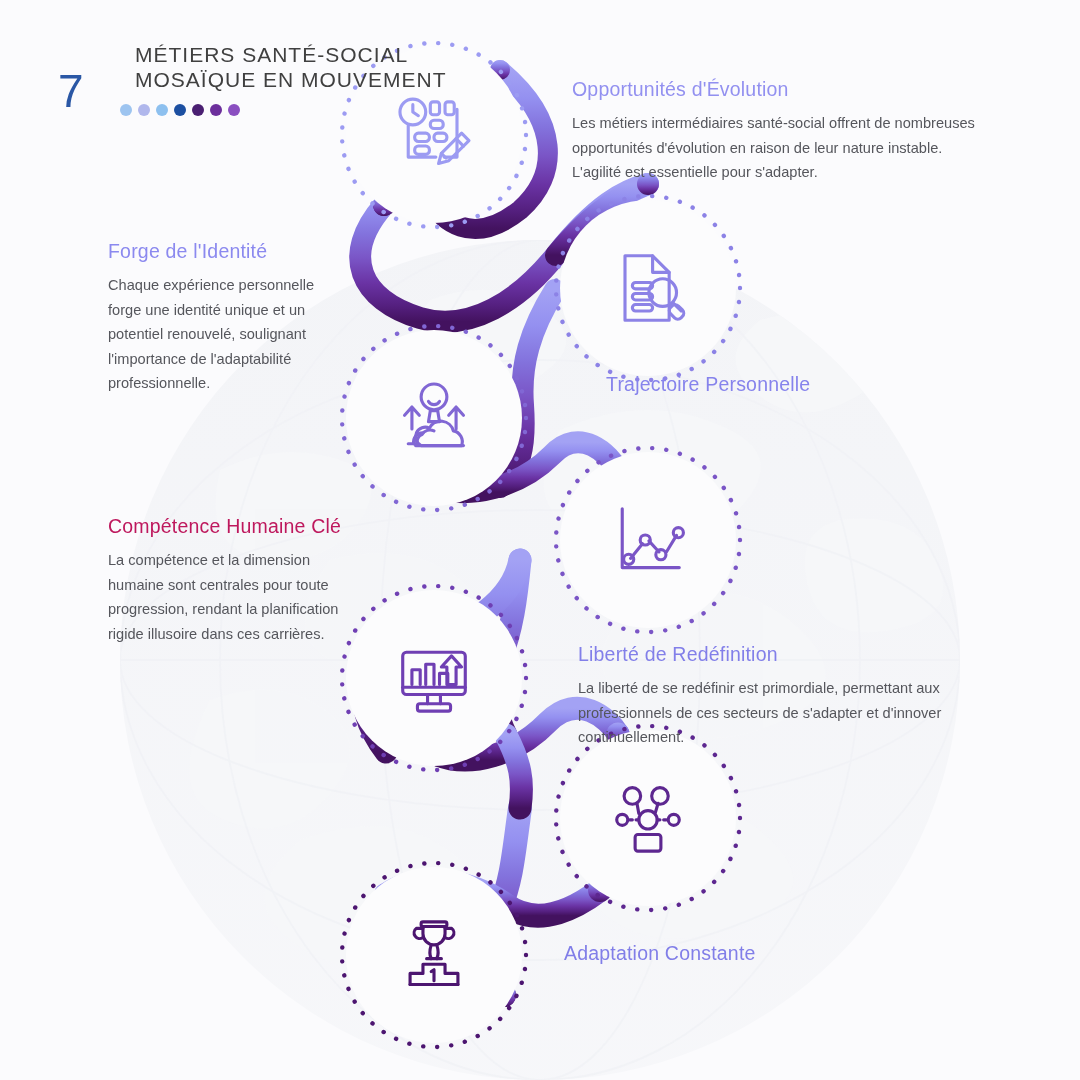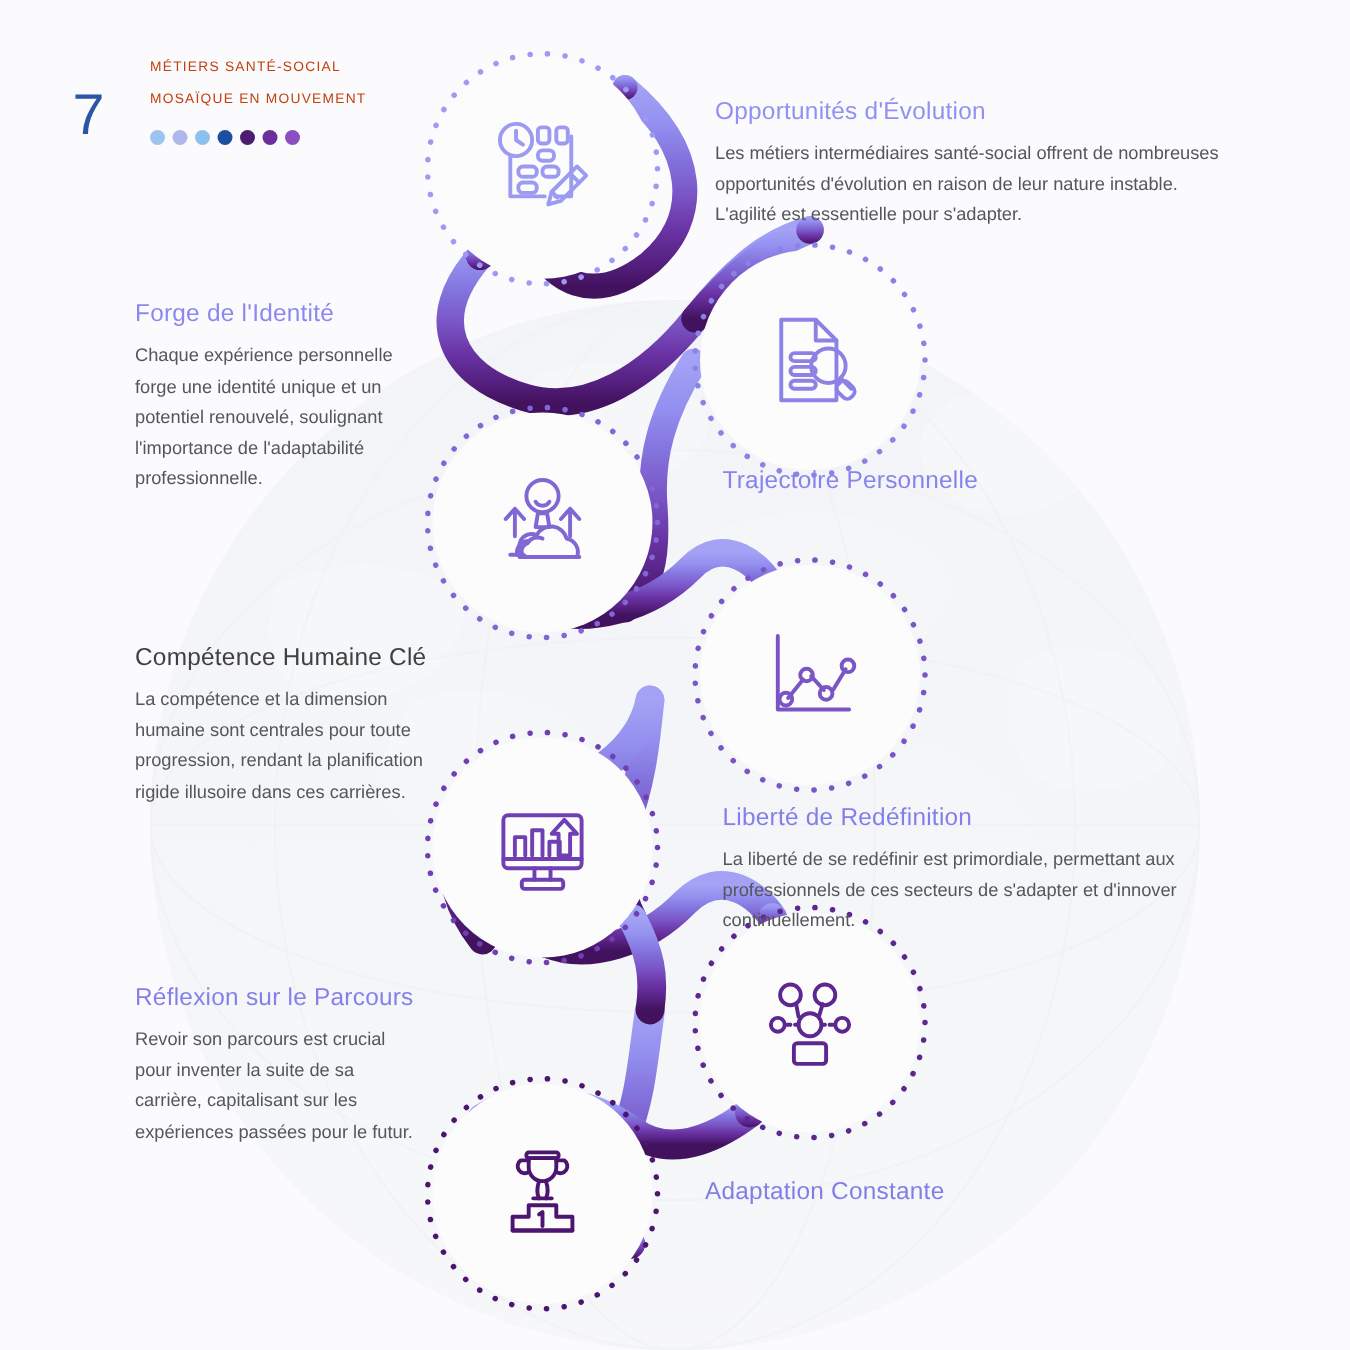--- a/index.html
+++ b/index.html
@@ -16,22 +16,22 @@
 
   
   .header{position:absolute;left:0;top:0;width:1080px;height:150px;z-index:6;}
   .slide-number{
     position:absolute;left:58px;top:68px;
     font-size:46px;line-height:46px;font-weight:400;
     color:#2a57a5;letter-spacing:0;
   }
   .header-titles{position:absolute;left:120px;top:42px;}
   .header-line{
-    font-size:11px;letter-spacing:1.0px;line-height:25px;
-    color:#c2410c;font-weight:400;white-space:nowrap;
+    font-size:21px;letter-spacing:1.0px;line-height:25px;
+    color:#404040;font-weight:400;white-space:nowrap;margin-left:15px;
   }
   .dots-row{position:absolute;left:120px;top:104px;display:flex;gap:6px;align-items:center;}
   .dots-row span{width:12px;height:12px;border-radius:50%;display:block;}
 
   
   #ribbon{position:absolute;left:0;top:0;width:1080px;height:1080px;z-index:1;}
 
   
   .node{
     position:absolute;width:176px;height:176px;border-radius:50%;
@@ -286,35 +286,31 @@
     <p class="b-title" style="color: rgb(139, 137, 239);">Forge de l'Identité</p>
     <p class="b-body">Chaque expérience personnelle forge une identité unique et un potentiel renouvelé, soulignant l'importance de l'adaptabilité professionnelle.</p>
   </div>
 
   <div class="block right" style="left:572px;top:76px;width:420px;">
     <p class="b-title" style="color: rgb(146, 144, 240);">Opportunités d'Évolution</p>
     <p class="b-body">Les métiers intermédiaires santé-social offrent de nombreuses opportunités d'évolution en raison de leur nature instable. L'agilité est essentielle pour s'adapter.</p>
   </div>
 
   <div class="block right" style="left:578px;top:371px;width:420px;">
-    <p class="b-title" style="color: rgb(134, 131, 236);">Trajectoire Personnelle</p>
+    <p class="b-title" style="color: rgb(134, 131, 236); margin-left: 28px;">Trajectoire Personnelle</p>
   </div>
 
   <div class="block left" style="left:108px;top:513px;width:238px;">
-    <p class="b-title" style="color: #404040;">Compétence Humaine Clé</p>
+    <p class="b-title" style="color: #be185d;">Compétence Humaine Clé</p>
     <p class="b-body">La compétence et la dimension humaine sont centrales pour toute progression, rendant la planification rigide illusoire dans ces carrières.</p>
   </div>
 
   <div class="block right" style="left:578px;top:641px;width:412px;">
     <p class="b-title" style="color: rgb(130, 127, 233);">Liberté de Redéfinition</p>
     <p class="b-body">La liberté de se redéfinir est primordiale, permettant aux professionnels de ces secteurs de s'adapter et d'innover continuellement.</p>
   </div>
 
-  <div class="block left" style="left:108px;top:785px;width:232px;">
-    <p class="b-title" style="color: rgb(132, 129, 235);">Réflexion sur le Parcours</p>
-    <p class="b-body">Revoir son parcours est crucial pour inventer la suite de sa carrière, capitalisant sur les expériences passées pour le futur.</p>
-  </div>
 
   <div class="block right" style="left:564px;top:940px;width:412px;">
     <p class="b-title" style="color: rgb(129, 126, 232);">Adaptation Constante</p>
   </div>
 
 </div>
 
 </body></html>

